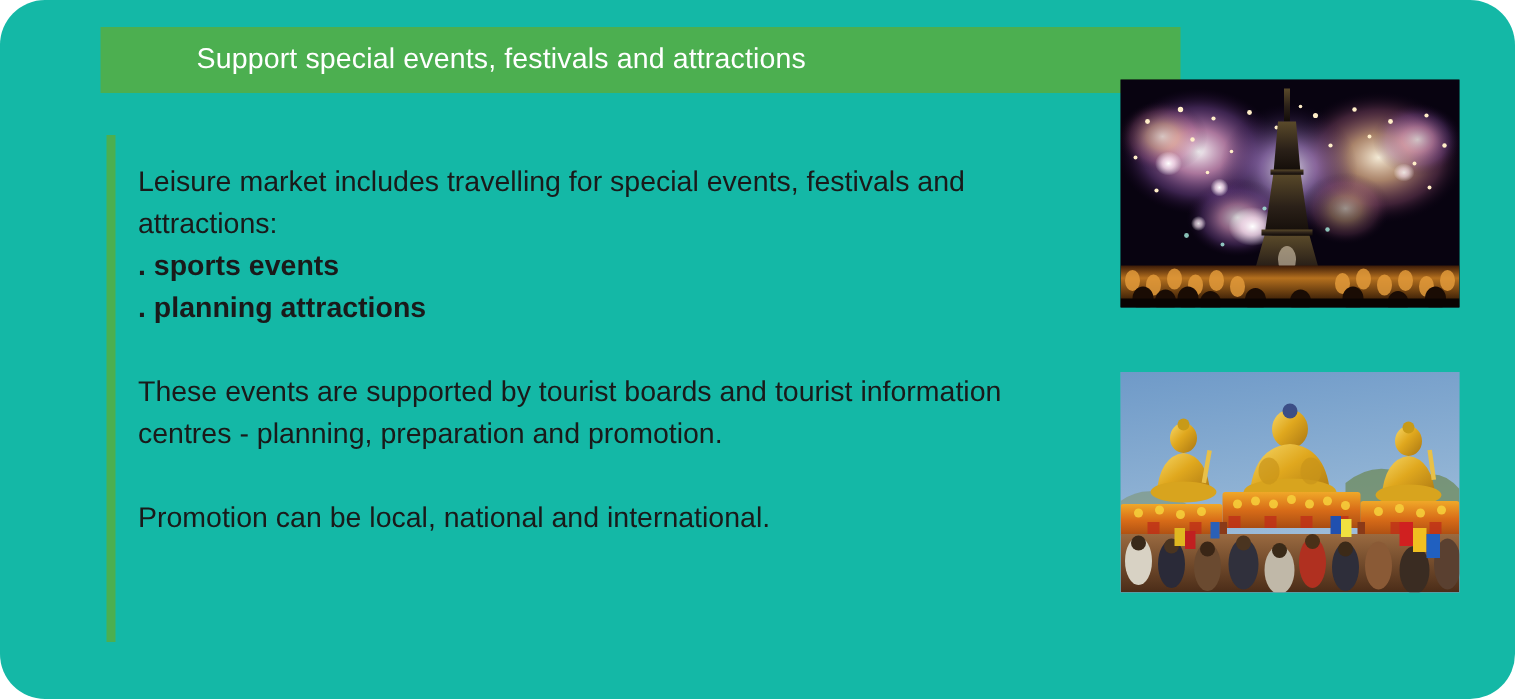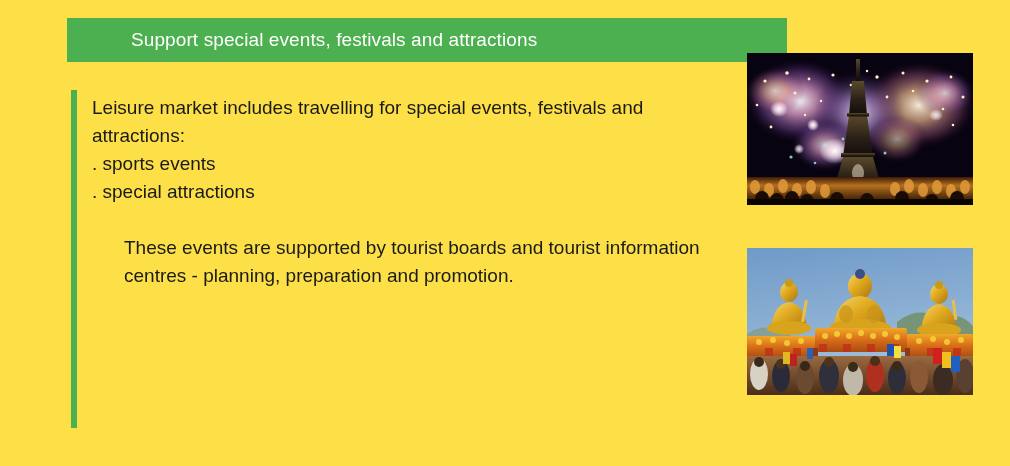--- a/index.html
+++ b/index.html
@@ -13,21 +13,22 @@
     height: 466px;
     position: relative;
     overflow: hidden;
     font-family: "Liberation Sans", sans-serif;
     -webkit-font-smoothing: antialiased;
   }
 
   .slide {
     position: absolute;
     inset: 0;
-    background: #fde047;
+    background: #14b8a6;
+    border-radius: 30px;
   }
 
   
   .title-bar {
     position: absolute;
     left: 67px;
     top: 18px;
     width: 720px;
     height: 44px;
     background: #4caf50;
@@ -52,48 +53,48 @@
     top: 90px;
     width: 6px;
     height: 338px;
     background: #4caf50;
   }
 
   
   .body-block {
     position: absolute;
     left: 92px;
-    top: 94px;
+    top: 108px;
     width: 630px;
     color: #1a1a1a;
     font-size: 19px;
     line-height: 28px;
     font-family: "Liberation Sans", sans-serif;
   }
   .para {
     margin: 0;
   }
   .para.intro {
     width: 625px;
   }
   .bullet-list {
     list-style: none;
     margin: 0;
     padding: 0;
+    font-weight: bold;
   }
   .bullet-list li {
     margin: 0;
     white-space: nowrap;
   }
   .spacer {
     height: 28px;
   }
   .para.supported {
     width: 580px;
-    margin-left: 32px;
   }
 
   
   .photo {
     position: absolute;
     overflow: hidden;
   }
 
   
   .photo-fireworks {
@@ -125,29 +126,30 @@
   </div>
 
   <div class="accent-bar"></div>
 
   <div class="body-block">
 
     <p class="para intro">Leisure market includes travelling for special events, festivals and attractions:</p>
 
     <ul class="bullet-list">
       <li>. sports events</li>
-      <li>. special attractions</li>
+      <li>. planning attractions</li>
     </ul>
 
     <div class="spacer"></div>
 
     <p class="para supported">These events are supported by tourist boards and tourist information centres - planning, preparation and promotion.</p>
 
     <div class="spacer"></div>
 
+    <p class="para promotion">Promotion can be local, national and international.</p>
   </div>
 
   <div class="photo photo-fireworks">
     <svg class="fw-svg" viewBox="0 0 226 152" preserveAspectRatio="none">
       <defs>
         <radialGradient id="burstA" cx="50%" cy="50%" r="50%">
           <stop offset="0%" stop-color="#ffffff" stop-opacity="0.95"></stop>
           <stop offset="35%" stop-color="#f0a8d8" stop-opacity="0.7"></stop>
           <stop offset="70%" stop-color="#9b5fc0" stop-opacity="0.35"></stop>
           <stop offset="100%" stop-color="#2a0a3a" stop-opacity="0"></stop>

